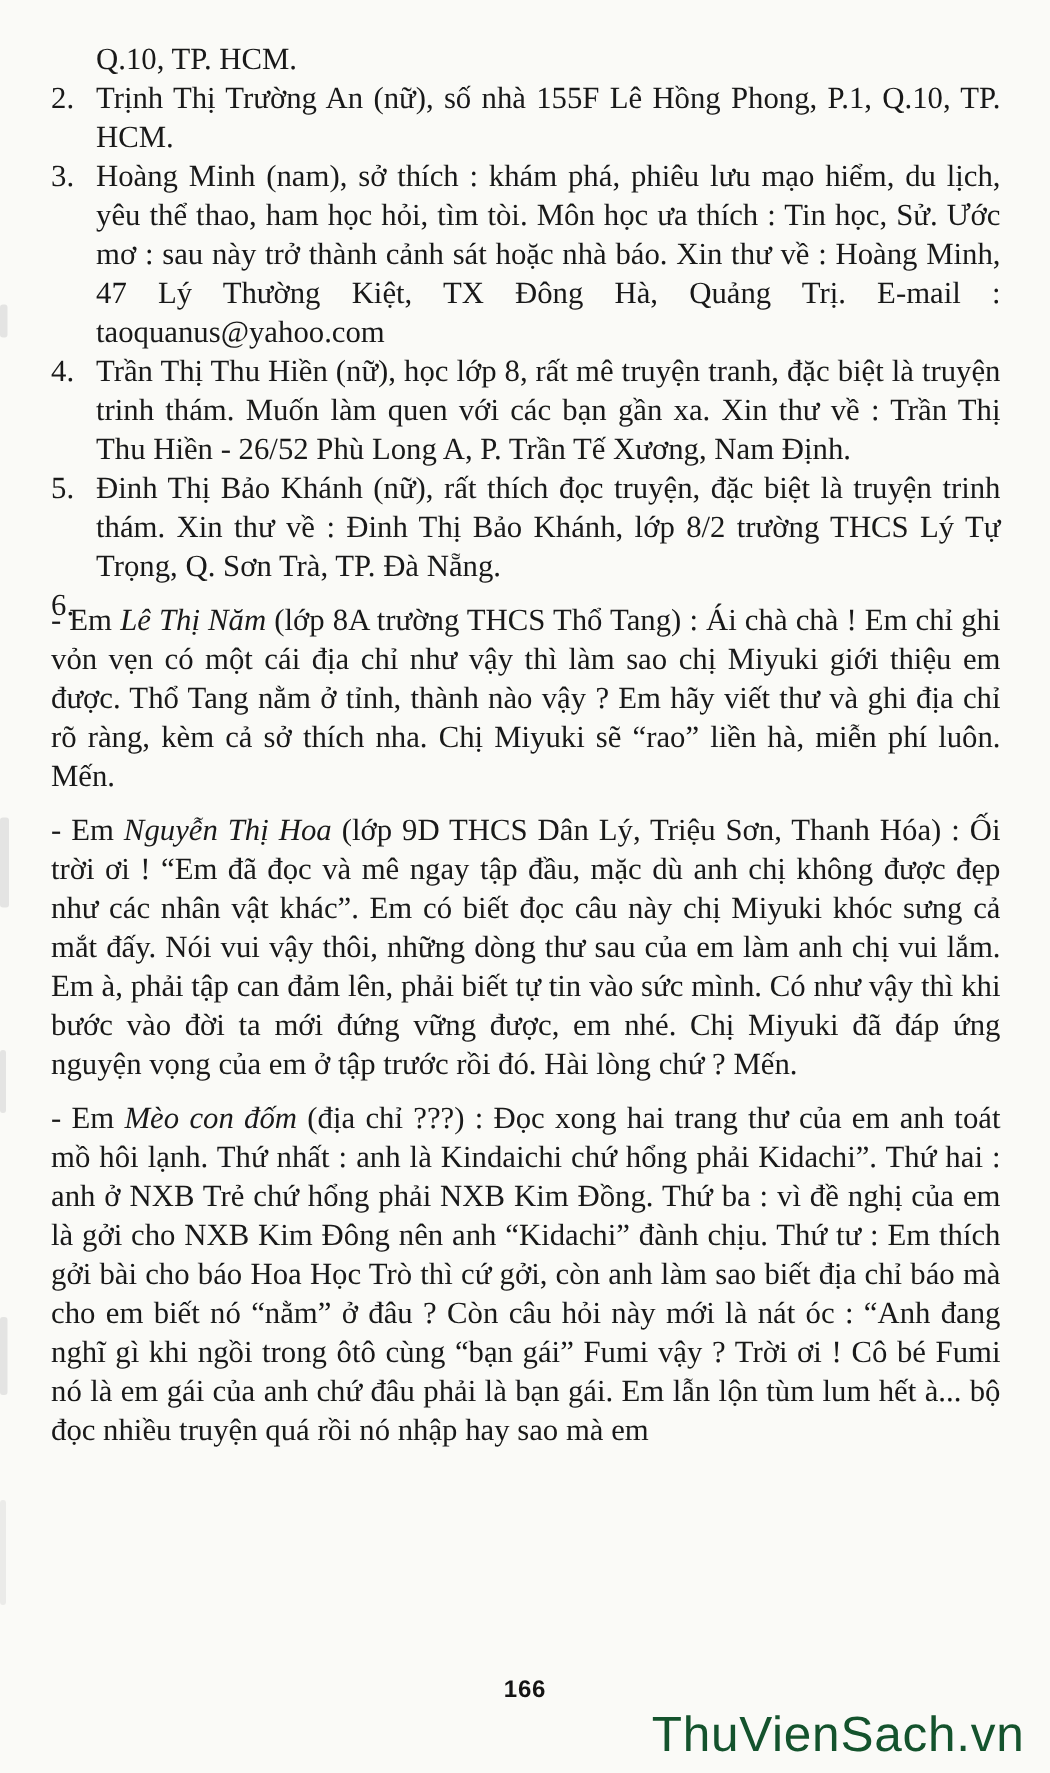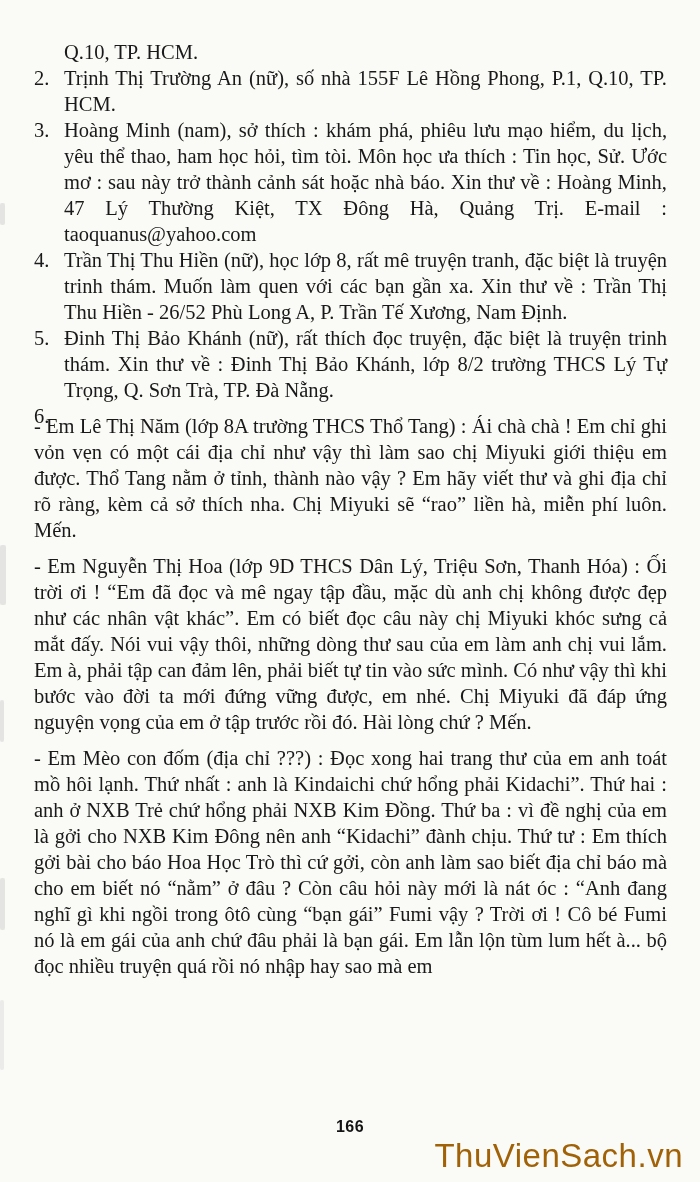--- a/index.html
+++ b/index.html
@@ -18,59 +18,58 @@
   .page {
     position: absolute;
     top: 0; left: 0; right: 0; bottom: 0;
     padding: 27px 33px 0 34px;
     box-sizing: border-box;
     font-size: 20.5px;
     line-height: 26px;
   }
   .cont-line {
     padding-left: 30px;
-    margin-top: 12px;
   }
   .pen-pal-list { margin: 0; }
   .list-item {
     position: relative;
     padding-left: 30px;
     text-align: justify;
   }
   .list-item .num {
     position: absolute;
     left: 0;
     top: 0;
   }
   .para {
     margin-top: 10px;
     text-align: justify;
   }
-  .reply-name { }
+  .reply-name { font-style: italic; }
   .page-number {
     position: absolute;
     top: 1118px;
     left: 0;
     width: 700px;
     text-align: center;
     font-family: "Liberation Sans", "DejaVu Sans", sans-serif;
     font-weight: bold;
     font-size: 16px;
     letter-spacing: 0.5px;
     color: #141414;
   }
   .watermark {
     position: absolute;
     top: 1137px;
     right: 17px;
     font-family: "Liberation Sans", "DejaVu Sans", sans-serif;
     font-weight: 300;
     font-size: 33px;
     letter-spacing: 0.5px;
-    color: #a16207;
+    color: #14532d;
   }
   .artifact {
     position: absolute;
     background: #c9c9c9;
     opacity: 0.45;
     border-radius: 2px;
   }
   .a1 { left: 0; top: 203px;  width: 5px; height: 22px; }
   .a2 { left: 0; top: 545px;  width: 6px; height: 60px; }
   .a3 { left: 0; top: 700px;  width: 4px; height: 42px; }

